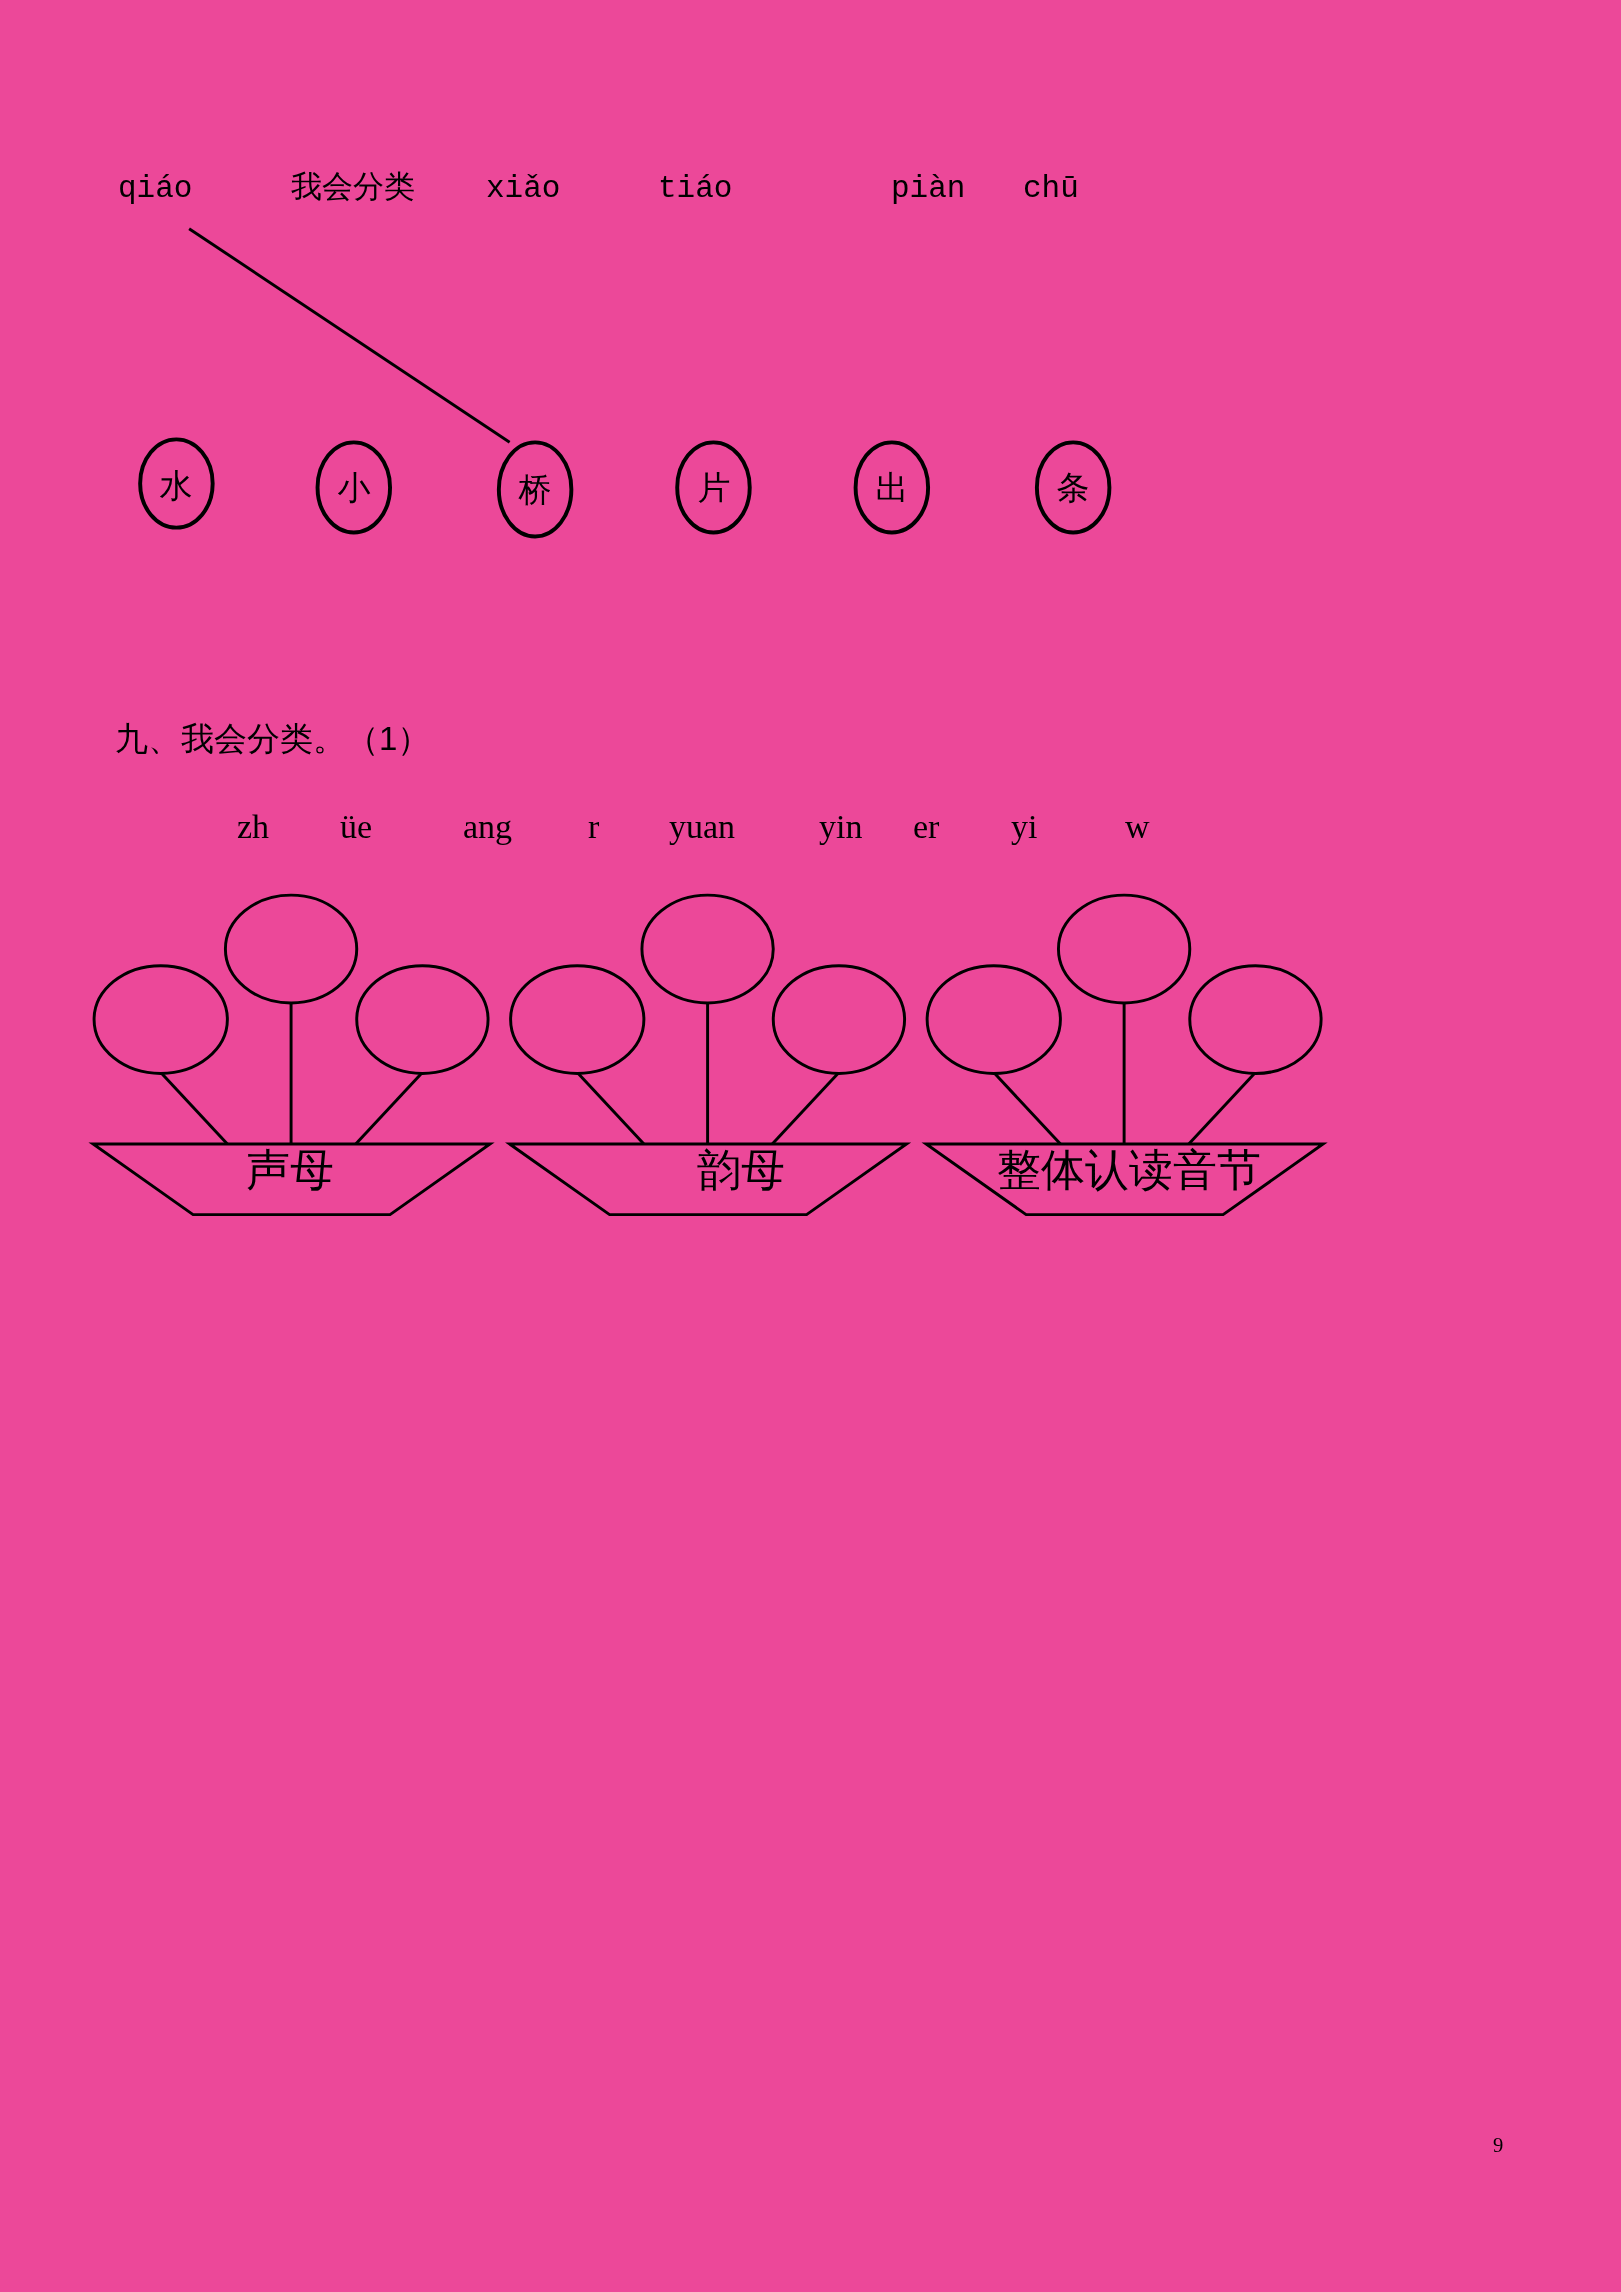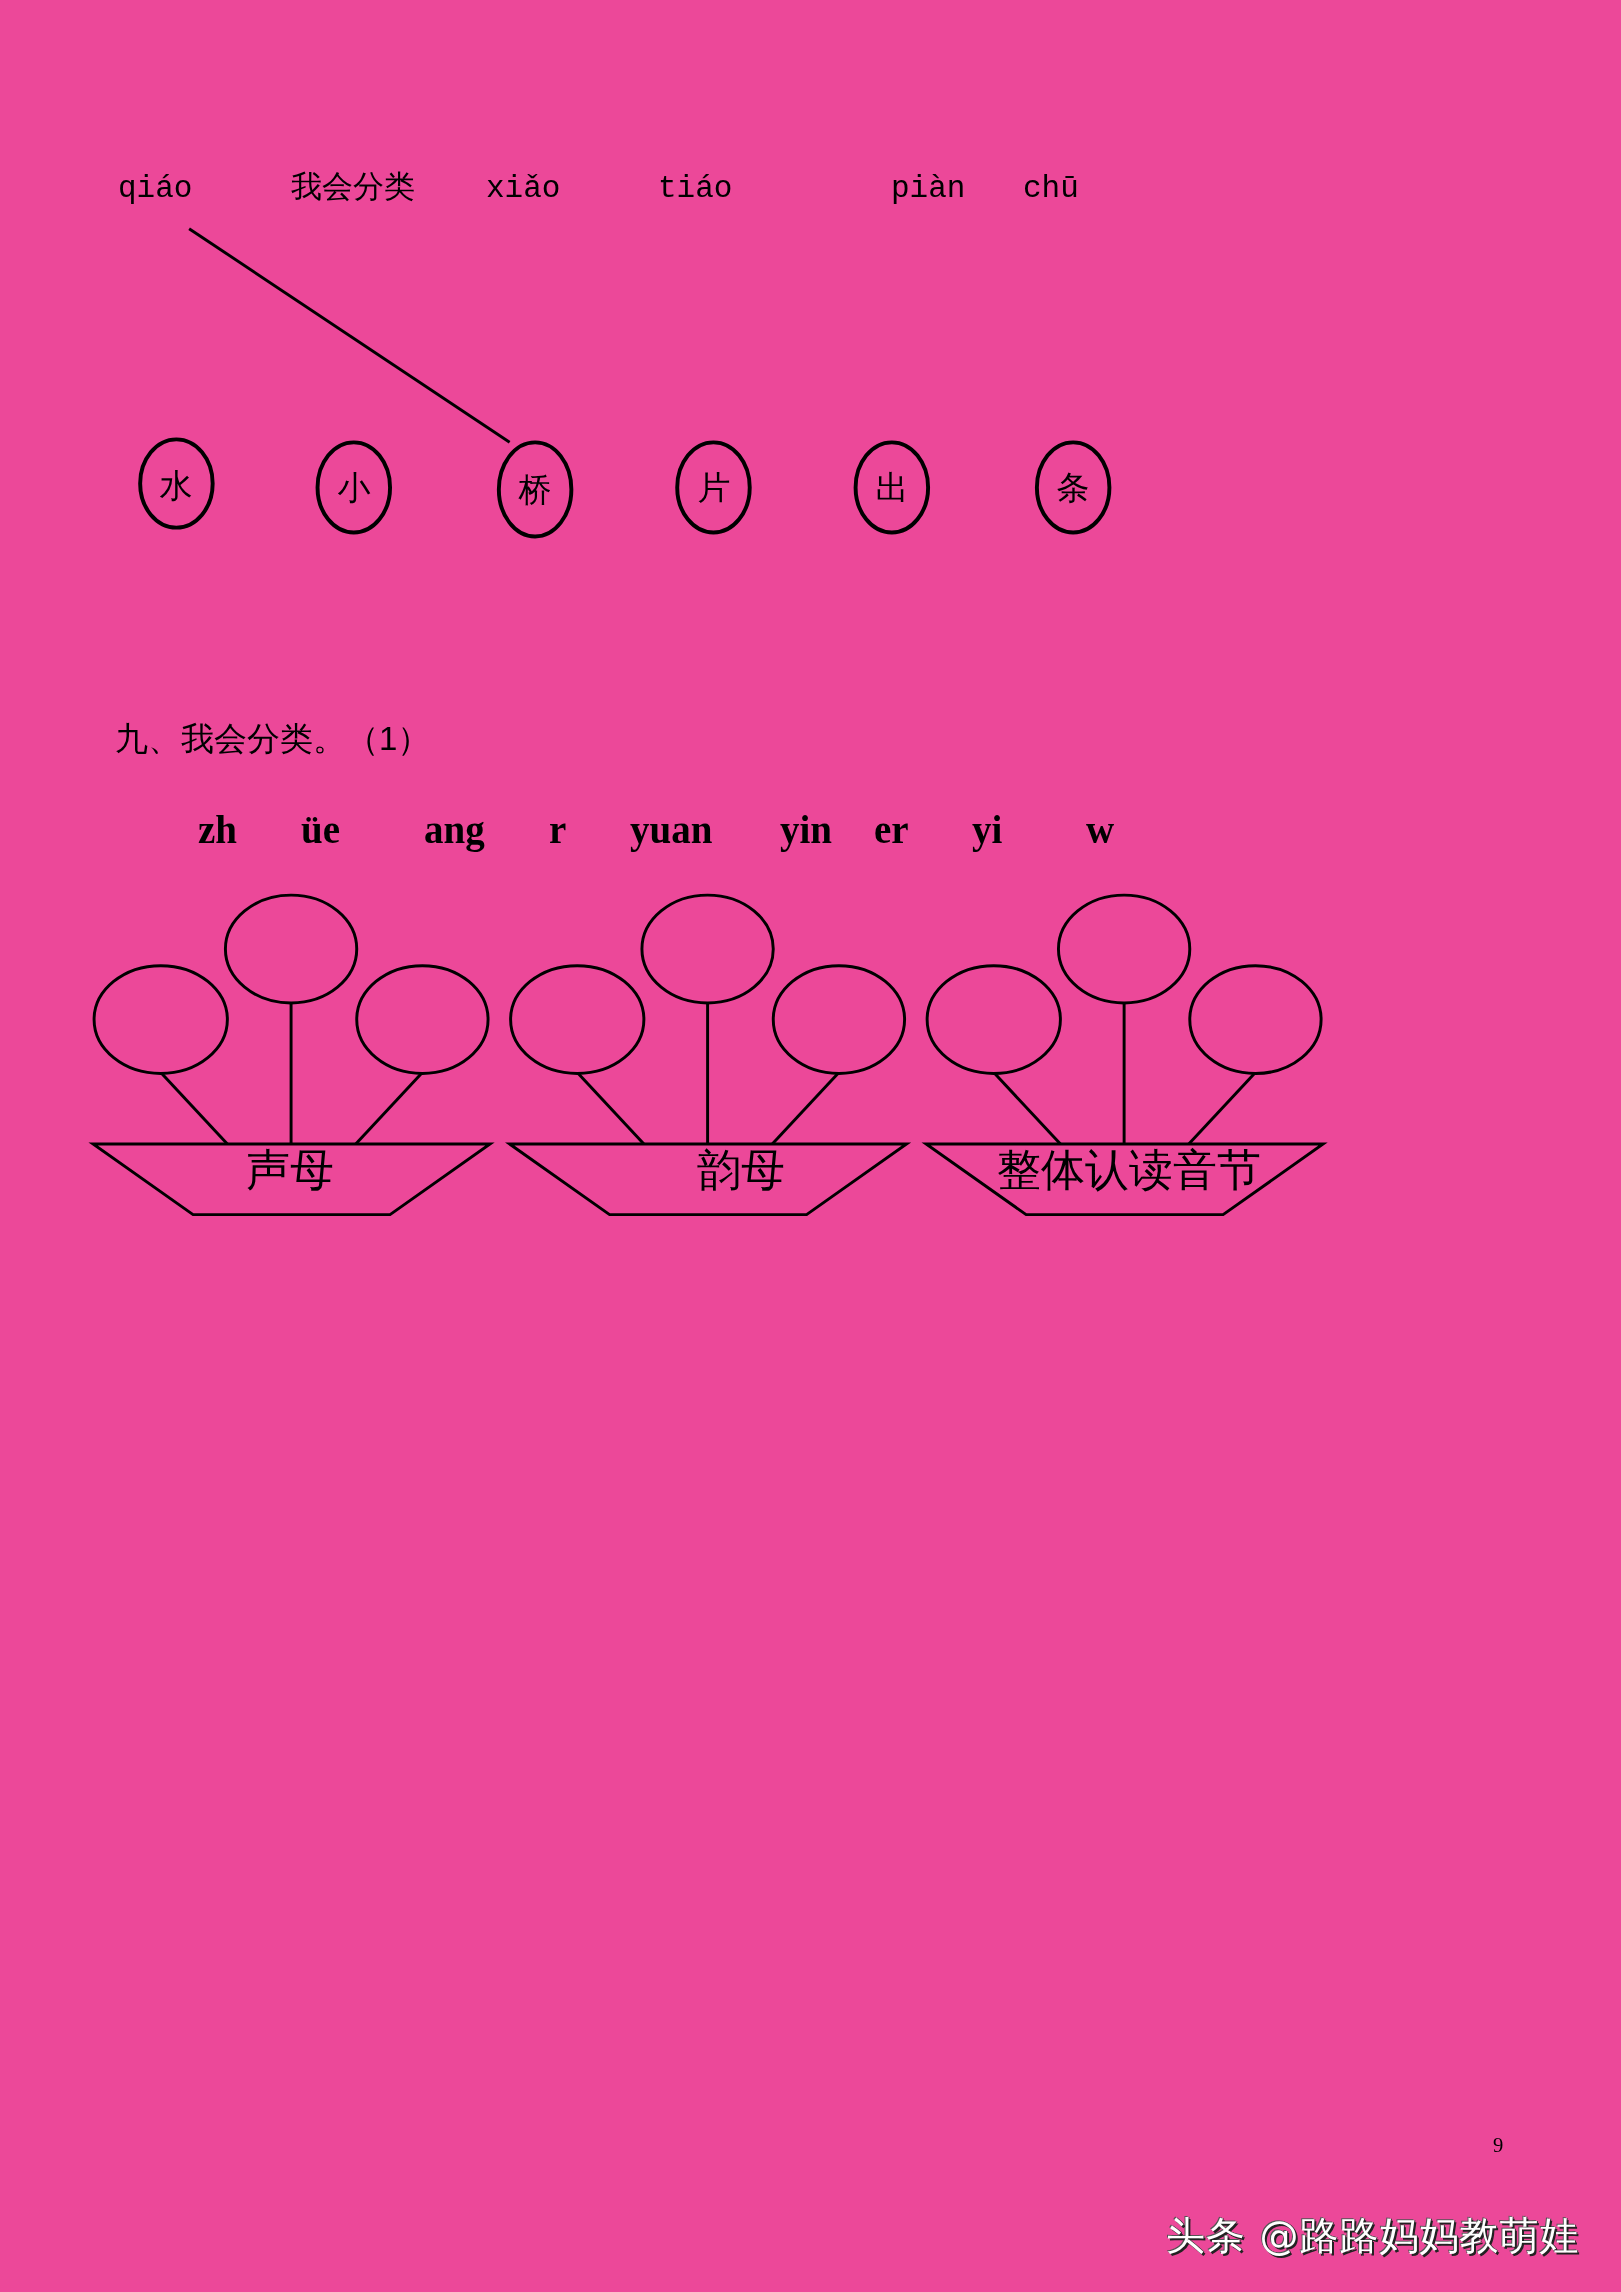--- a/index.html
+++ b/index.html
@@ -3,21 +3,21 @@
 <meta charset="utf-8">
 <style>
   html, body { margin: 0; padding: 0; background: #ffffff; }
   body { width: 1621px; height: 2293px; position: relative; overflow: hidden; }
   .page { position: absolute; left: 0; top: 0; width: 1621px; height: 2293px; background: #ec4899; }
   svg.art { position: absolute; left: 0; top: 0; width: 1621px; height: 2293px; }
   .abs { position: absolute; white-space: nowrap; color: #000; line-height: 1; }
   .py-top { font-family: "Liberation Mono", "DejaVu Sans Mono", monospace; font-size: 31px; }
   .hanzi { font-family: "DejaVu Serif", "Liberation Serif", serif; font-size: 33px; transform: translate(-50%, -50%); }
   .heading { font-family: Liberation Sans, sans-serif; font-size: 33px; }
-  .py-bold { font-family: "Liberation Serif", "DejaVu Serif", serif; font-size: 39px; font-weight: bold; }
+  .py-bold { font-family: "Liberation Serif", "DejaVu Serif", serif; font-size: 34px; font-weight: normal; margin-left: 39px; }
   .pot-label { font-family: "DejaVu Sans", "Liberation Sans", sans-serif; font-size: 44px; transform: translateX(-50%); }
   .page-num { font-family: "Liberation Serif", "DejaVu Serif", serif; font-size: 20.6px; }
   .watermark { font-family: "DejaVu Sans", "Liberation Sans", sans-serif; font-size: 39px; color: #ffffff;
     text-shadow: 2px 2px 0 #222, -1px -1px 0 #555, 1px 0 0 #333; letter-spacing: 1px; }
 </style>
 </head>
 <body>
 
 <div class="page">
 
@@ -95,15 +95,14 @@
     <span class="abs py-bold" style="left:874px; top:810px;">er</span>
     <span class="abs py-bold" style="left:972px; top:810px;">yi</span>
     <span class="abs py-bold" style="left:1086px; top:810px;">w</span>
   </div>
 
   <span class="abs pot-label" style="left:290px; top:1148px;">声母</span>
   <span class="abs pot-label" style="left:713px; top:1148px;margin-left:28px;">韵母</span>
   <span class="abs pot-label" style="left:1129px; top:1148px;">整体认读音节</span>
 
   <span class="abs page-num" style="left:1493px; top:2135px;">9</span>
-  <span class="abs watermark" style="left:1166px; top:2216px;">头条 @路路妈妈教萌娃</span>
 </div>
 
 
 </body></html>

